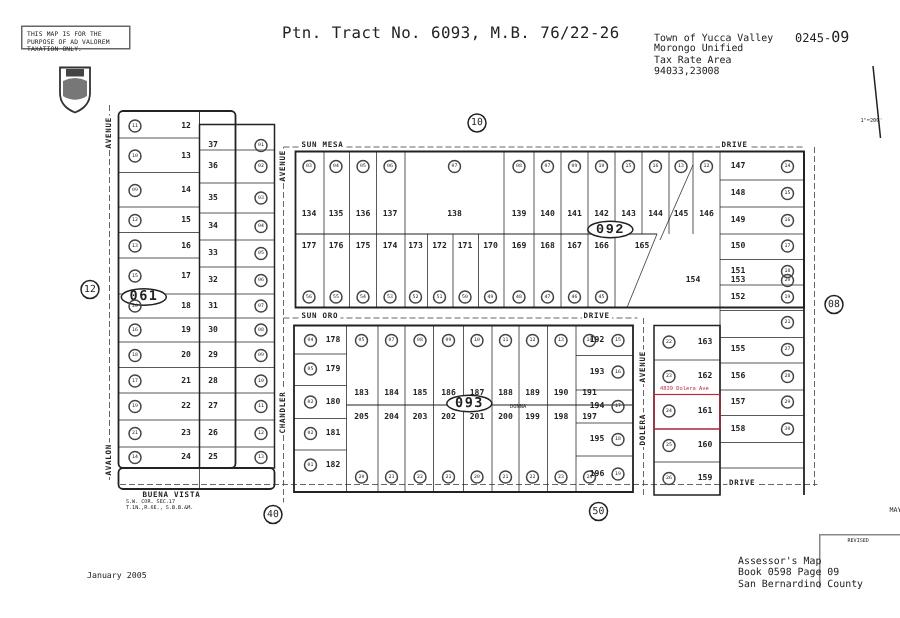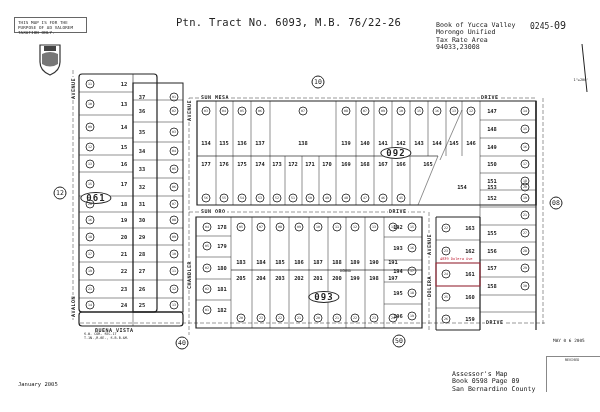--- a/index.html
+++ b/index.html
@@ -1,34 +1,34 @@
 <!DOCTYPE html>
 <html><head>
 <meta charset="utf-8">
 <style>
   html,body{margin:0;padding:0;background:#fff;}
   body{width:600px;height:412px;position:relative;overflow:hidden;font-family:"DejaVu Sans Mono","Liberation Mono",monospace;color:#222;}
   .abs{position:absolute;}
   .notice{left:14px;top:17px;width:73px;height:16px;border:1px solid #666;font-size:4.2px;line-height:5px;padding:2px 3px;box-sizing:border-box;letter-spacing:.1px;}
-  .title{left:176px;top:16px;font-size:10.5px;letter-spacing:.3px;}
+  .title{left:188px;top:16px;font-size:10.5px;letter-spacing:.3px;}
   .hdr{left:436px;top:22px;font-size:6.6px;line-height:7.4px;white-space:pre;}
   .pageno{left:530px;top:20px;font-size:8px;}
   .pageno b{font-weight:normal;font-size:10px;}
   .seal{left:36px;top:42px;width:28px;height:34px;}
   .north{left:570px;top:42px;width:22px;height:55px;}
   .north span{position:absolute;top:36px;left:0;font-size:3.5px;width:22px;text-align:center;}
   .lot{position:absolute;font-size:5.4px;font-weight:bold;transform:translate(-50%,-50%);white-space:nowrap;}
   .pcl{position:absolute;width:7px;height:7px;border:0.7px solid #444;border-radius:50%;font-size:3.2px;line-height:7px;text-align:center;transform:translate(-50%,-50%);}
   .blk{position:absolute;border:0.8px solid #222;border-radius:50%;font-size:6.5px;line-height:11px;text-align:center;width:11px;height:11px;transform:translate(-50%,-50%);}
   .bookpg{position:absolute;border:1.2px solid #222;border-radius:50%;font-size:9px;font-weight:bold;padding:0 5px;transform:translate(-50%,-50%);background:#fff;letter-spacing:1px;}
   .street{position:absolute;font-size:5px;font-weight:bold;letter-spacing:.5px;white-space:nowrap;background:#fff;padding:0 1px;}
   .vstreet{position:absolute;font-size:5px;font-weight:bold;letter-spacing:.5px;white-space:nowrap;transform-origin:left top;transform:rotate(-90deg);background:#fff;padding:0 1px;}
   .addr{position:absolute;font-size:3.6px;color:#c0283c;white-space:nowrap;}
   .small{position:absolute;font-size:4px;white-space:nowrap;}
-  .foot{position:absolute;font-size:6.6px;line-height:7.4px;white-space:pre;}
+  .foot{position:absolute;font-size:6.6px;line-height:7.4px;white-space:pre;margin-left:40px;}
   .revised{position:absolute;left:546px;top:356px;width:54px;height:35px;border-top:1px solid #888;border-left:1px solid #888;}
   .revised span{position:absolute;top:1px;left:18px;font-size:3.4px;}
   svg.map{position:absolute;left:0;top:0;}
 </style>
 </head>
 <body>
 
 <svg class="map" width="600" height="412" viewBox="0 0 600 412">
   <g stroke="#222" fill="none">
 
@@ -149,21 +149,21 @@
 
 <div class="abs notice">THIS MAP IS FOR THE PURPOSE OF AD VALOREM TAXATION ONLY.</div>
 
 <svg class="abs seal" viewBox="0 0 28 34">
   <path d="M4 3 L24 3 L24 20 Q24 29 14 33 Q4 29 4 20 Z" fill="#fff" stroke="#333" stroke-width="1.2"></path>
   <path d="M6 12 Q14 8 22 12 L22 22 Q14 27 6 22 Z" fill="#777"></path>
   <rect x="8" y="4" width="12" height="5" fill="#444"></rect>
 </svg>
 
 <div class="abs title">Ptn. Tract No. 6093, M.B. 76/22-26</div>
-<div class="abs hdr">Book of Yucca Valley
+<div class="abs hdr">Town of Yucca Valley
 Morongo Unified
 Tax Rate Area
 94033,23008</div>
 <div class="abs pageno">
   <span>0245-</span><b>09</b>
 </div>
 
 <div class="abs north">
   <span>1"=200'</span>
 </div>
@@ -175,22 +175,22 @@
 <div class="street" style="left:485px;top:319px;">DRIVE</div>
 <div class="street" style="left:94px;top:327px;">BUENA VISTA</div>
 <div class="vstreet" style="left:70px;top:318px;">AVALON</div>
 <div class="vstreet" style="left:70px;top:100px;">AVENUE</div>
 <div class="vstreet" style="left:186px;top:122px;">AVENUE</div>
 <div class="vstreet" style="left:186px;top:290px;">CHANDLER</div>
 <div class="vstreet" style="left:426px;top:256px;">AVENUE</div>
 <div class="vstreet" style="left:426px;top:298px;">DOLERA</div>
 
 <div class="bookpg" style="left:96px;top:198px;">061</div>
-<div class="bookpg" style="left:396px;top:153px;">092</div>
-<div class="bookpg" style="left:324px;top:269px;margin-top:28px;">093</div>
+<div class="bookpg" style="left:407px;top:153px;font-family:Liberation Mono, monospace;">092</div>
+<div class="bookpg" style="left:313px;top:269px;">093</div>
 
 <div class="blk" style="left:318px;top:82px;">10</div>
 <div class="blk" style="left:60px;top:193px;">12</div>
 <div class="blk" style="left:556px;top:203px;">08</div>
 <div class="blk" style="left:182px;top:343px;">40</div>
 <div class="blk" style="left:399px;top:341px;">50</div>
 
 <div id="b091">
     <div class="lot" style="left: 124px; top: 84px;">12</div>
     <div class="pcl" style="left: 90px; top: 84px;">11</div>

